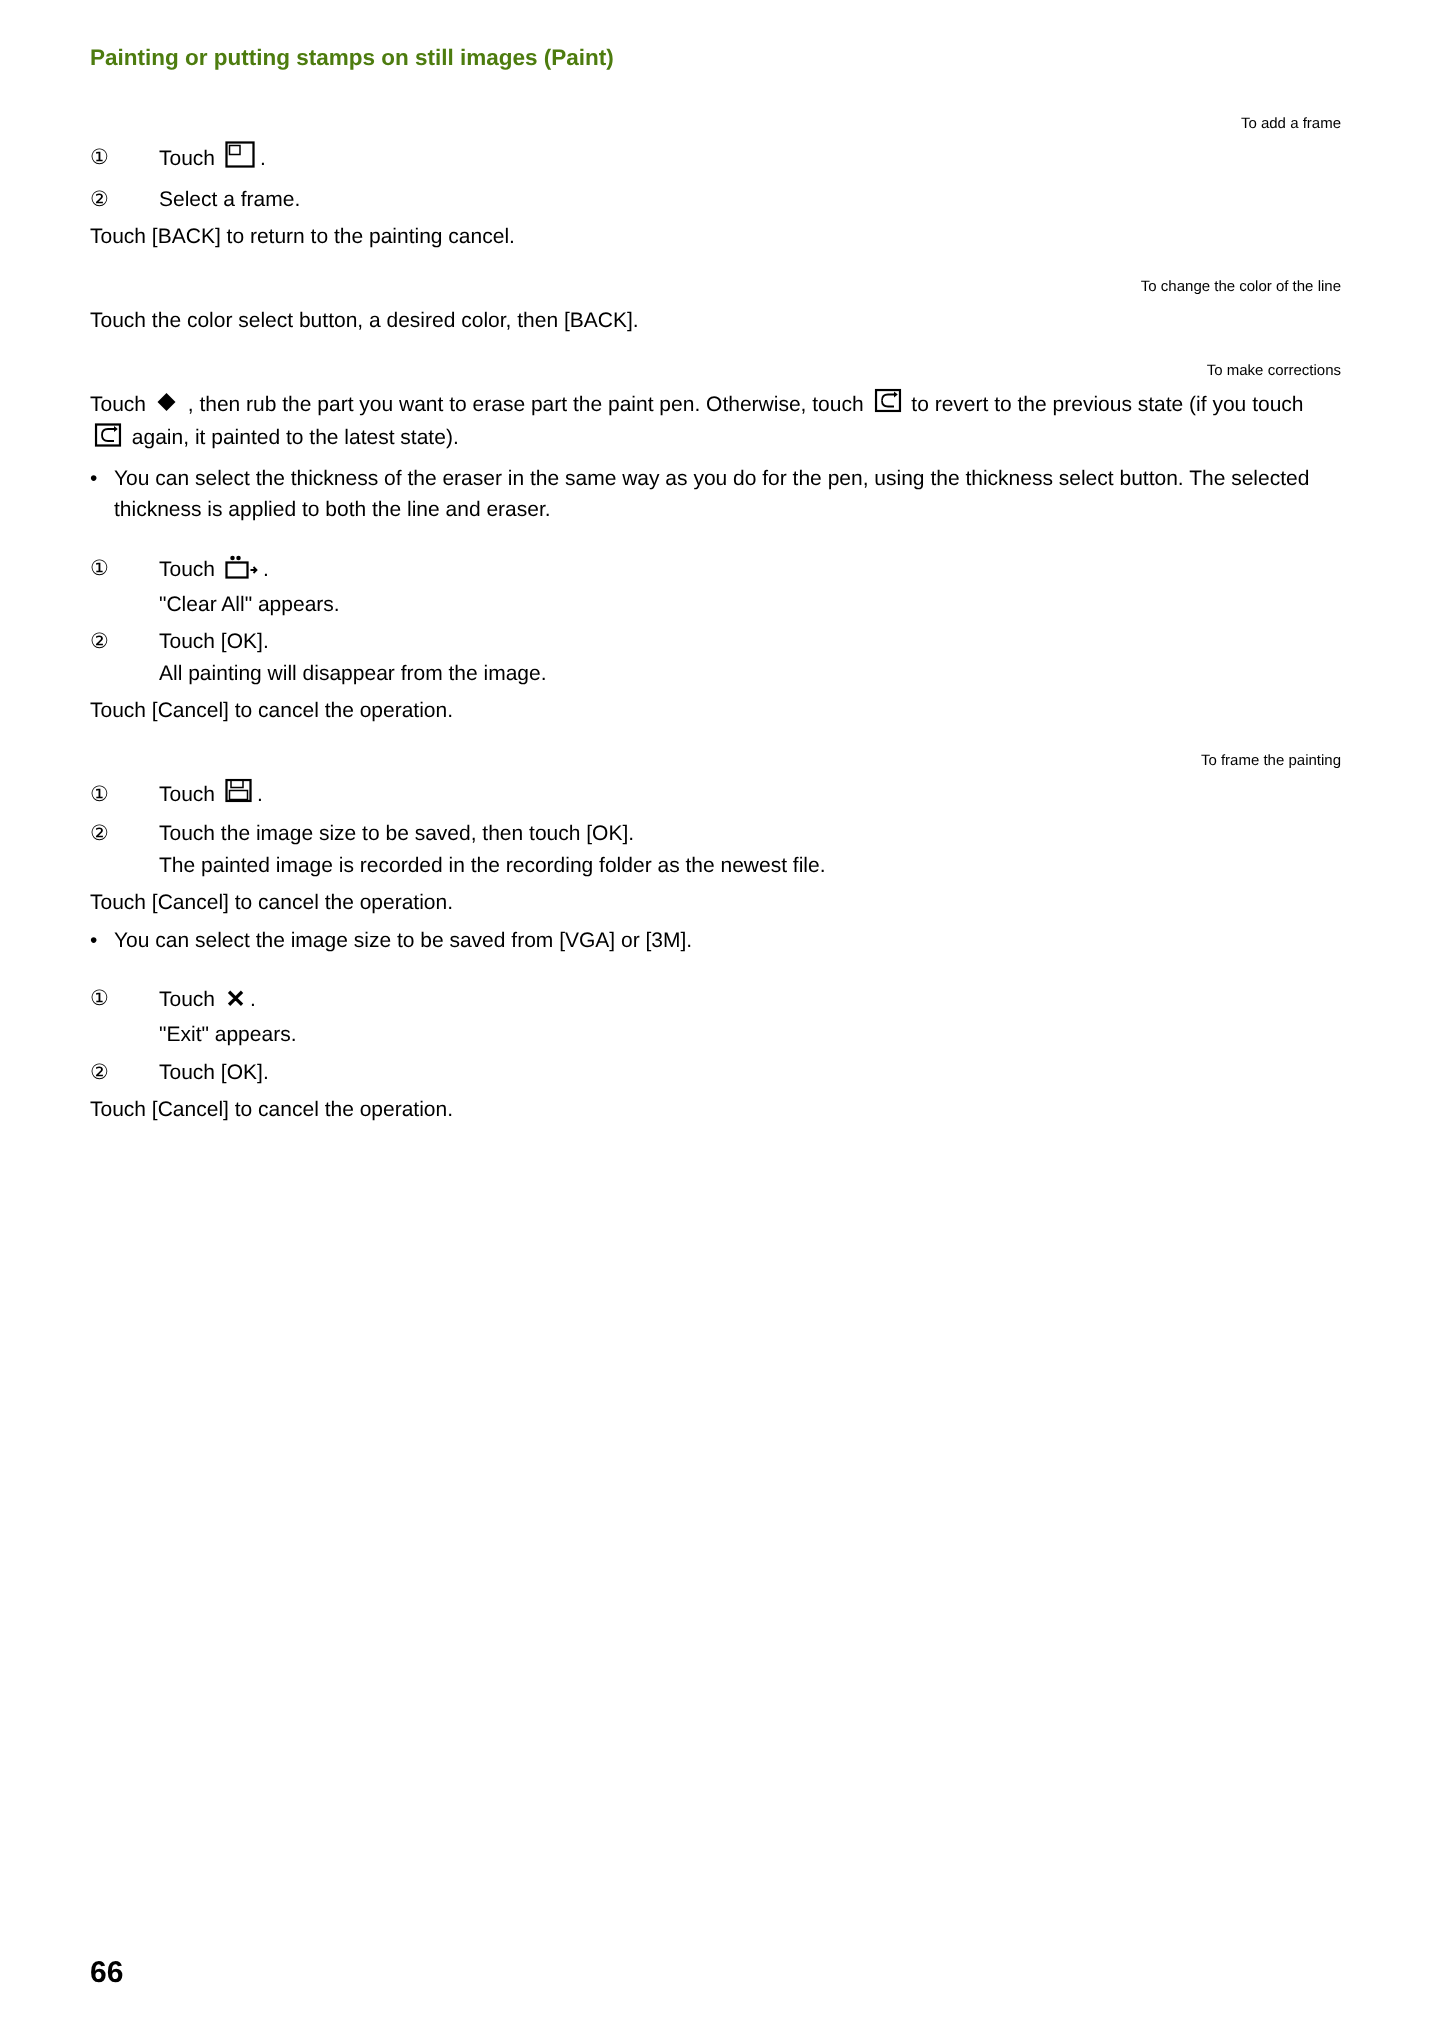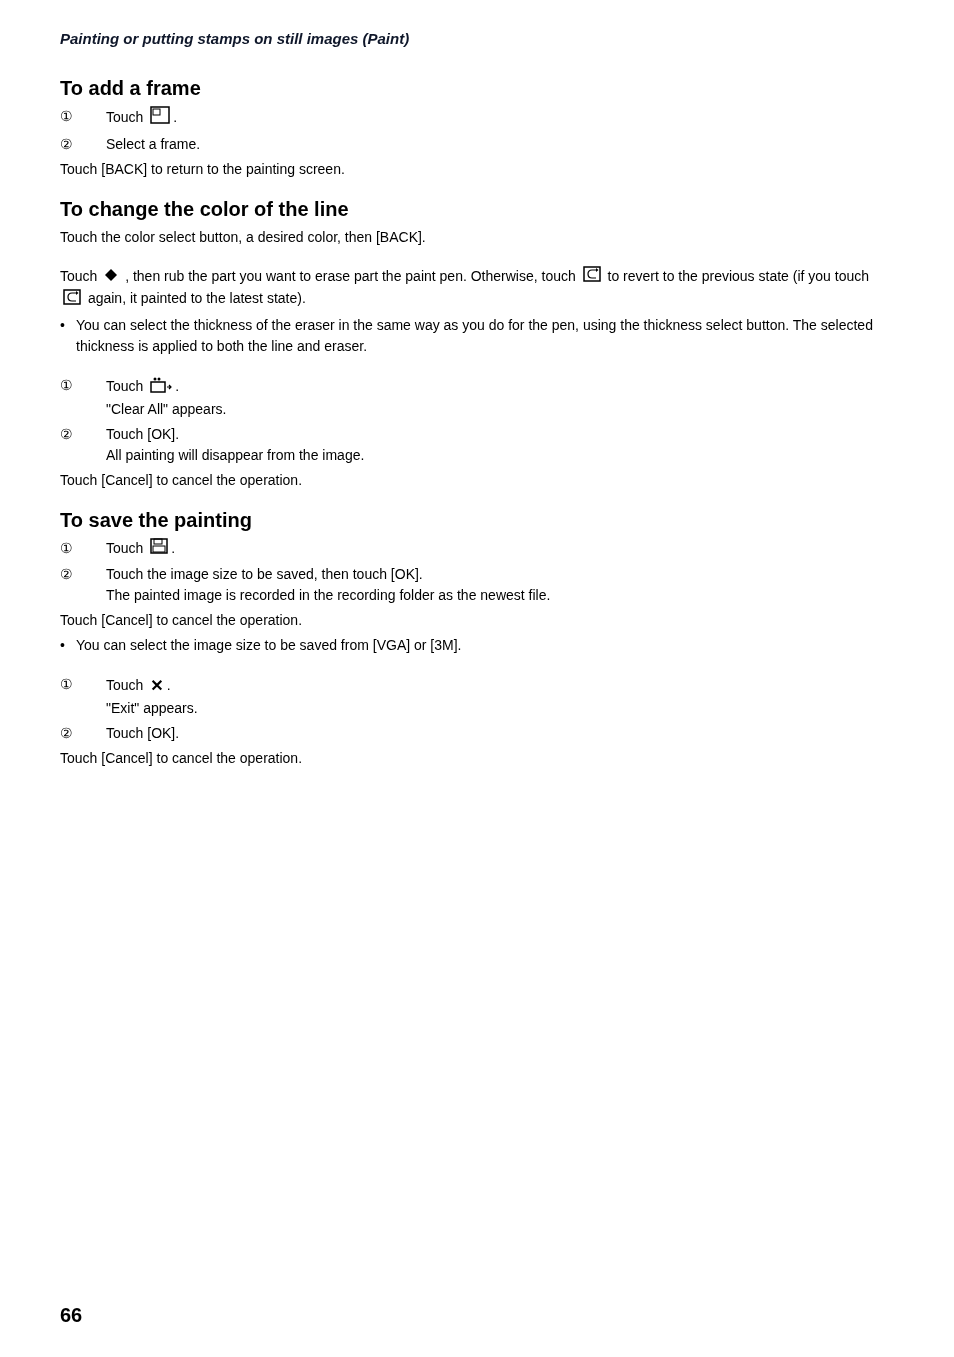--- a/index.html
+++ b/index.html
@@ -7,34 +7,34 @@
       background: #fff;
       font-family: Arial, Helvetica, sans-serif;
       font-size: 14px;
       color: #000;
       width: 954px;
       min-height: 1357px;
       padding: 30px 60px 40px 60px;
       position: relative;
     }
     .page-title {
-      color: #0f172a;
+      color: #4d7c0f;
       font-size: 15px;
       font-weight: bold;
-      font-style: italic;
       margin-bottom: 30px;
       border-bottom: none;
     }
     .section {
       margin-bottom: 18px;
     }
     .section-heading {
-      font-size: 20px;
-      font-weight: bold;
+      font-size: 10px;
+      font-weight: normal;
       margin-bottom: 6px;
+      text-align: right;
     }
     .step {
       display: flex;
       align-items: flex-start;
       margin-bottom: 4px;
       line-height: 1.5;
     }
     .step-num {
       min-width: 22px;
       font-size: 14px;
@@ -94,32 +94,33 @@
   </div>
 
   <div class="step">
     <span class="step-num">②</span>
     <span class="step-content">
       <span>Select a frame.</span><br>
     </span>
   </div>
 
   <div class="note-line">
-    <span>Touch [BACK] to return to the painting screen.</span>
+    <span>Touch [BACK] to return to the painting cancel.</span>
   </div>
 </div>
 
 <div class="section">
   <div class="section-heading">To change the color of the line</div>
   <div class="note-line">
     <span>Touch the color select button, a desired color, then [BACK].</span>
   </div>
 </div>
 
 <div class="section">
+  <div class="section-heading">To make corrections</div>
   <div class="note-line">
     <span>Touch</span>
     
     <span style="display:inline-block;vertical-align:middle;margin:0 3px;">
       <svg width="14" height="14" viewBox="0 0 14 14">
         <polygon points="7,1 13,7 7,13 1,7" fill="#000"></polygon>
       </svg>
     </span>
     <span>, then rub the part you want to erase part the paint pen. Otherwise, touch</span>
     
@@ -176,21 +177,21 @@
       <span style="display:block;">All painting will disappear from the image.</span>
     </span>
   </div>
 
   <div class="note-line">
     <span>Touch [Cancel] to cancel the operation.</span>
   </div>
 </div>
 
 <div class="section">
-  <div class="section-heading">To save the painting</div>
+  <div class="section-heading">To frame the painting</div>
 
   <div class="step">
     <span class="step-num">①</span>
     <span class="step-content">
       <span>Touch</span>
       
       <span style="display:inline-block;vertical-align:middle;margin:0 3px;">
         <svg width="18" height="16" viewBox="0 0 18 16">
           <rect x="1" y="1" width="16" height="14" rx="0" fill="none" stroke="#000" stroke-width="1.5"></rect>
           <rect x="4" y="1" width="8" height="5" fill="none" stroke="#000" stroke-width="1"></rect>

